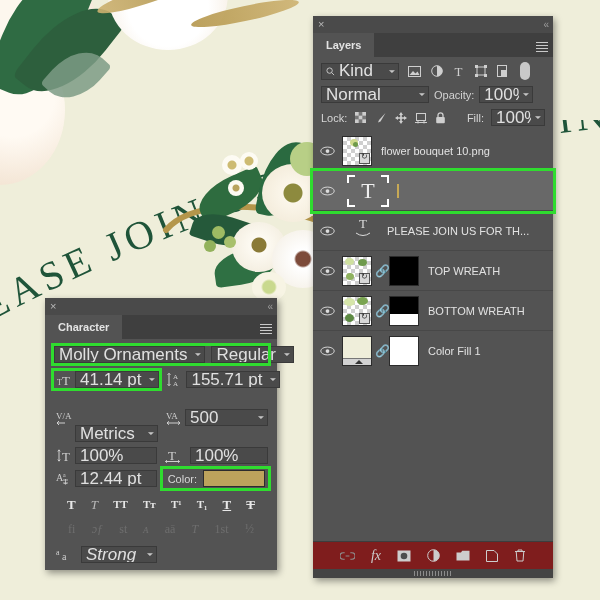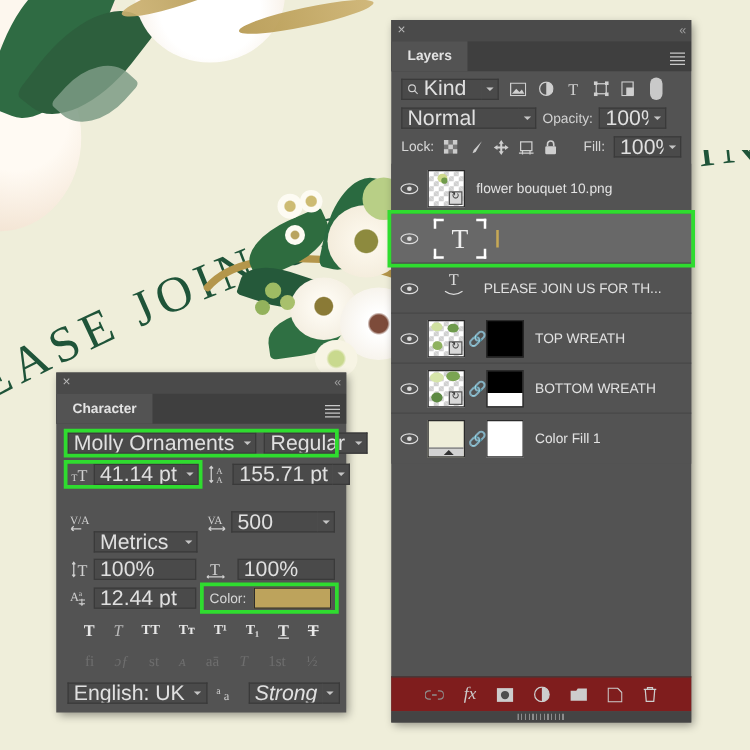--- a/index.html
+++ b/index.html
@@ -640,26 +640,20 @@
       <span class="ob">st</span>
       <span class="ob" style="font-style:italic;">ᴀ</span>
       <span class="ob">aā</span>
       <span class="ob" style="font-style:italic;">T</span>
       <span class="ob">1st</span>
       <span class="ob">½</span>
     </div>
   </div>
 
   <div class="lang-row">
-    <div class="combo" style="width:116px;">
-      <div class="fld">
-          <span>English: UK</span>
-        </div>
-      <div class="caret"></div>
-    </div>
     <div class="ficon">
       <svg width="18" height="15" viewBox="0 0 18 15">
           <text x="0" y="8" font-family="Liberation Serif,serif" font-size="8" fill="#d0d0d0">a</text>
           <text x="6" y="13" font-family="Liberation Serif,serif" font-size="10" fill="#d0d0d0">a</text>
         </svg>
     </div>
     <div class="combo" style="width:76px;font-style:italic;">
       <div class="fld">
           <span>Strong</span>
         </div>

